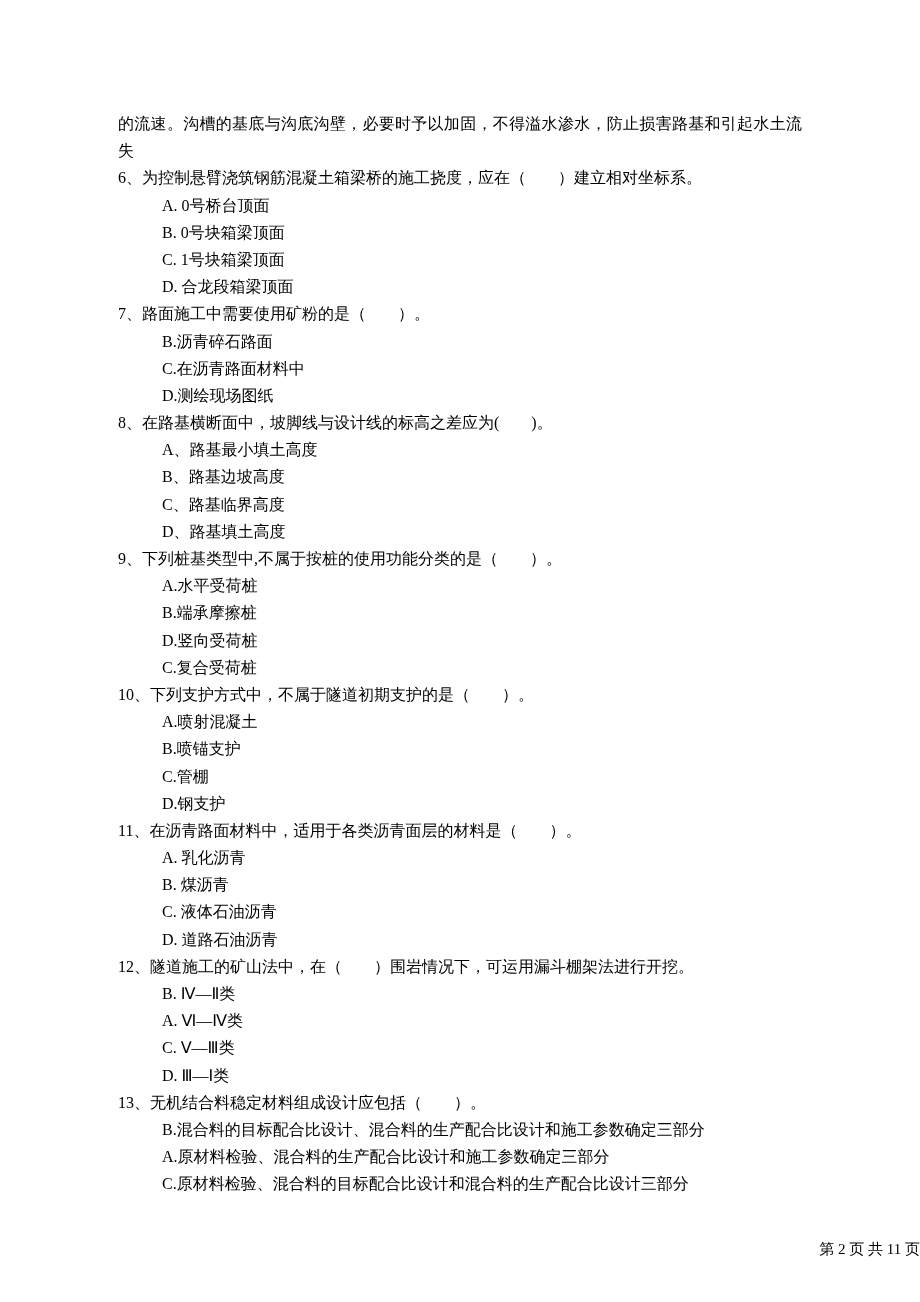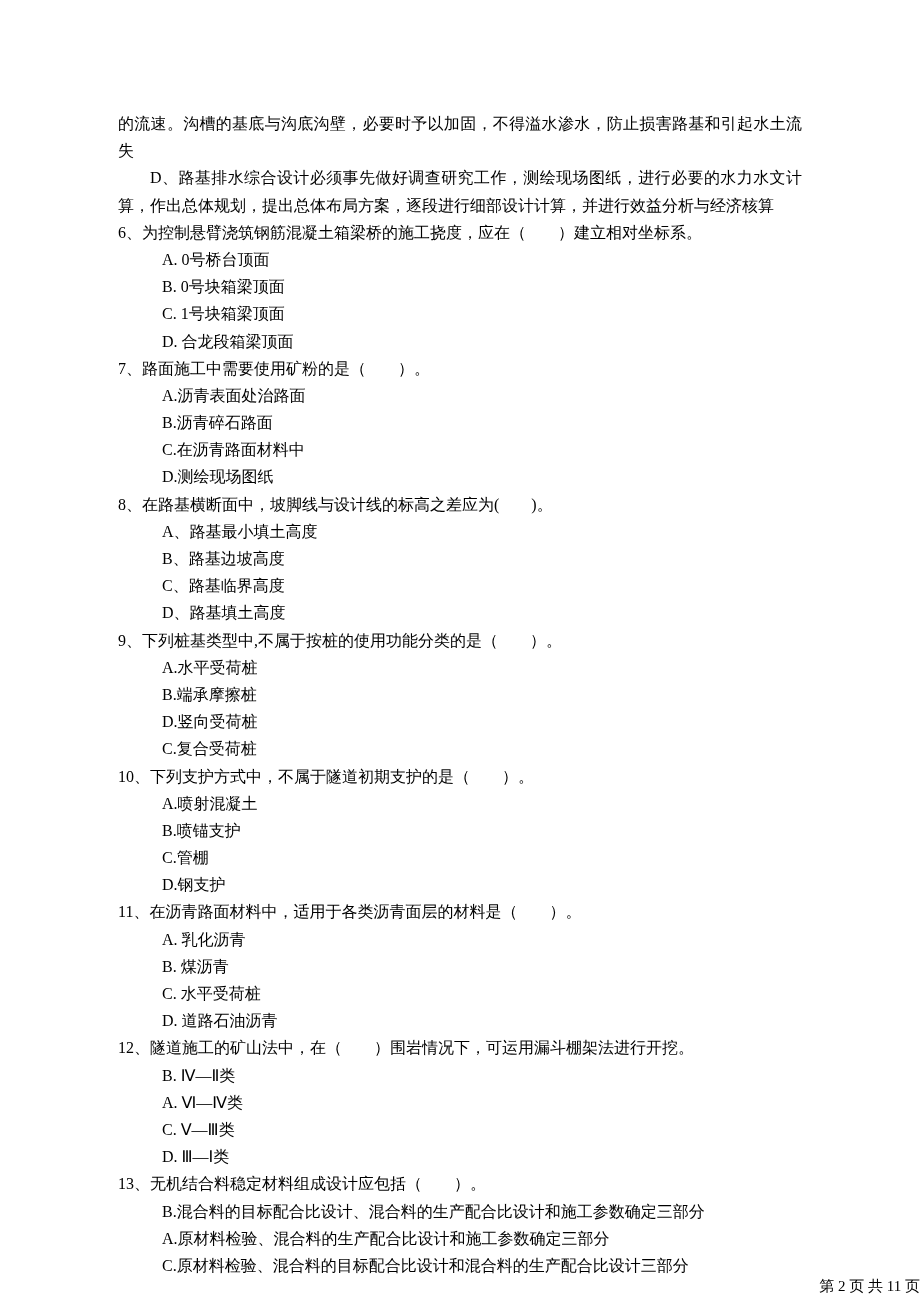--- a/index.html
+++ b/index.html
@@ -40,30 +40,28 @@
     text-align: right;
     font-size: 15px;
   }
 </style>
 </head>
 <body>
 
 <div class="page">
 
   <div class="continuation">的流速。沟槽的基底与沟底沟壁，必要时予以加固，不得溢水渗水，防止损害路基和引起水土流失</div>
-  <div class="indent-d">D、路基排水综合设计必须事先做好调查研究工作，测绘现场图纸，进行必要的水力水文计算，作出总体规划，提出总体布局方案，逐段进行细部设计计算，并进行效益分析与经济核算</div>
 
   <div class="question-stem">6、为控制悬臂浇筑钢筋混凝土箱梁桥的施工挠度，应在（　　）建立相对坐标系。</div>
   <div class="option">A. 0号桥台顶面</div>
   <div class="option">B. 0号块箱梁顶面</div>
   <div class="option">C. 1号块箱梁顶面</div>
   <div class="option">D. 合龙段箱梁顶面</div>
 
   <div class="question-stem">7、路面施工中需要使用矿粉的是（　　）。</div>
-  <div class="option">A.沥青表面处治路面</div>
   <div class="option">B.沥青碎石路面</div>
   <div class="option">C.在沥青路面材料中</div>
   <div class="option">D.测绘现场图纸</div>
 
   <div class="question-stem">8、在路基横断面中，坡脚线与设计线的标高之差应为(　　)。</div>
   <div class="option">A、路基最小填土高度</div>
   <div class="option">B、路基边坡高度</div>
   <div class="option">C、路基临界高度</div>
   <div class="option">D、路基填土高度</div>
 
@@ -75,21 +73,21 @@
 
   <div class="question-stem">10、下列支护方式中，不属于隧道初期支护的是（　　）。</div>
   <div class="option">A.喷射混凝土</div>
   <div class="option">B.喷锚支护</div>
   <div class="option">C.管棚</div>
   <div class="option">D.钢支护</div>
 
   <div class="question-stem">11、在沥青路面材料中，适用于各类沥青面层的材料是（　　）。</div>
   <div class="option">A. 乳化沥青</div>
   <div class="option">B. 煤沥青</div>
-  <div class="option">C. 水平受荷桩</div>
+  <div class="option">C. 液体石油沥青</div>
   <div class="option">D. 道路石油沥青</div>
 
   <div class="question-stem">12、隧道施工的矿山法中，在（　　）围岩情况下，可运用漏斗棚架法进行开挖。</div>
   <div class="option">B. Ⅳ—Ⅱ类</div>
   <div class="option">A. Ⅵ—Ⅳ类</div>
   <div class="option">C. Ⅴ—Ⅲ类</div>
   <div class="option">D. Ⅲ—Ⅰ类</div>
 
   <div class="question-stem">13、无机结合料稳定材料组成设计应包括（　　）。</div>
   <div class="option">B.混合料的目标配合比设计、混合料的生产配合比设计和施工参数确定三部分</div>

